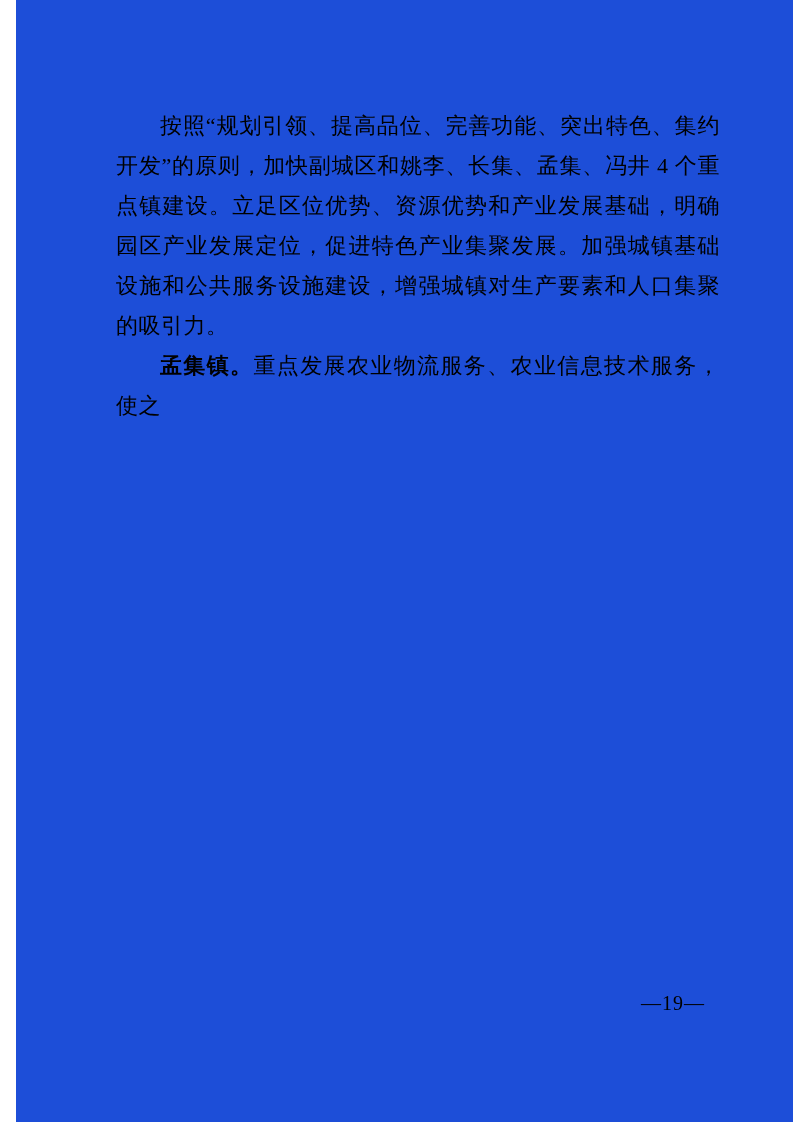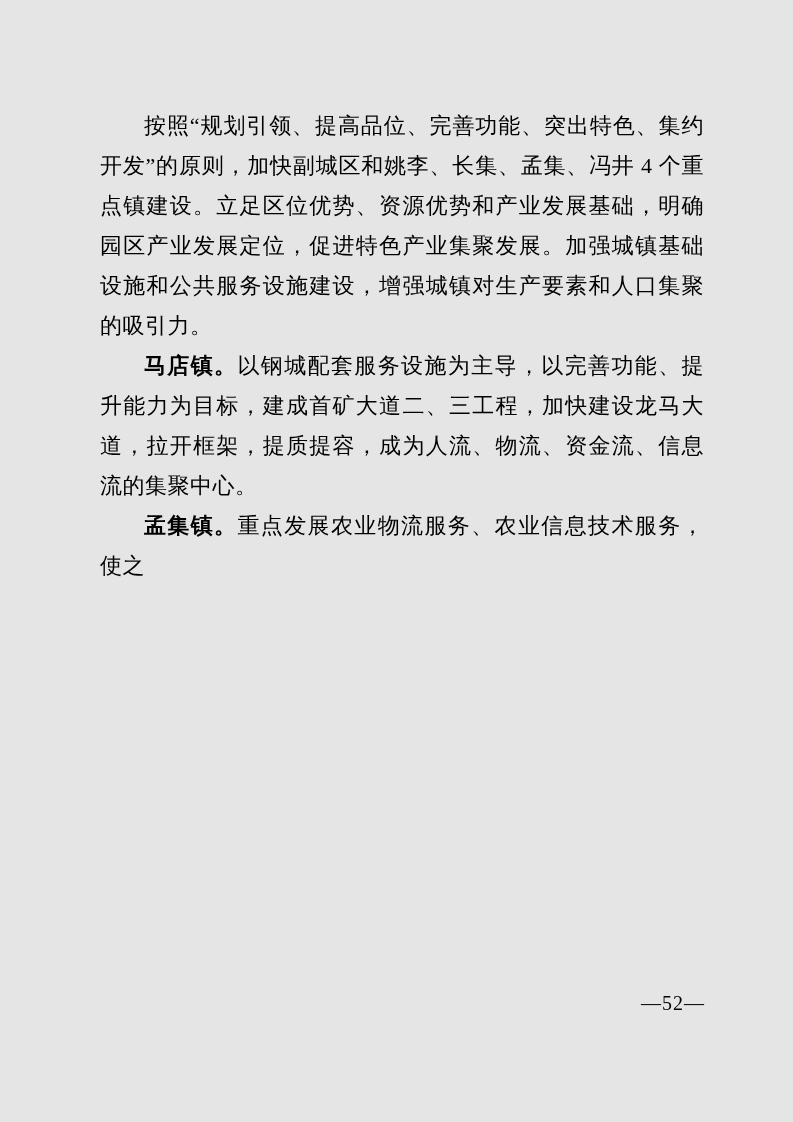--- a/index.html
+++ b/index.html
@@ -10,22 +10,23 @@
     width: 793px;
     height: 1122px;
     background: #ffffff;
     position: relative;
     color: #000000;
     font-family: "Liberation Serif", "DejaVu Serif", serif;
   }
   .page {
     position: absolute;
     inset: 0;
-    background: #e5e5e5;
+    background: #1d4ed8;
     overflow: hidden;
+    margin-left: 16px;
   }
   .content {
     position: absolute;
     left: 100px;
     top: 106px;
     width: 604px;
     font-size: 22px;
     line-height: 40px;
     text-align: justify;
     letter-spacing: 0.5px;
@@ -49,23 +50,22 @@
   }
 </style>
 </head>
 <body>
 
 <div class="page">
   <div class="content">
 
     <p class="para"><span class="lead"></span><span>按照“规划引领、提高品位、完善功能、突出特色、集约开发”的原则，加快副城区和姚李、长集、孟集、冯井 4 个重点镇建设。立足区位优势、资源优势和产业发展基础，明确园区产业发展定位，促进特色产业集聚发展。加强城镇基础设施和公共服务设施建设，增强城镇对生产要素和人口集聚的吸引力。</span></p>
 
-    <p class="para"><span class="lead">马店镇。</span><span>以钢城配套服务设施为主导，以完善功能、提升能力为目标，建成首矿大道二、三工程，加快建设龙马大道，拉开框架，提质提容，成为人流、物流、资金流、信息流的集聚中心。</span></p>
 
 
 
 
     <p class="para"><span class="lead">孟集镇。</span><span>重点发展农业物流服务、农业信息技术服务，使之</span></p>
 
   </div>
 
-  <div class="page-number">—52—</div>
+  <div class="page-number">—19—</div>
 </div>
 
 </body></html>

